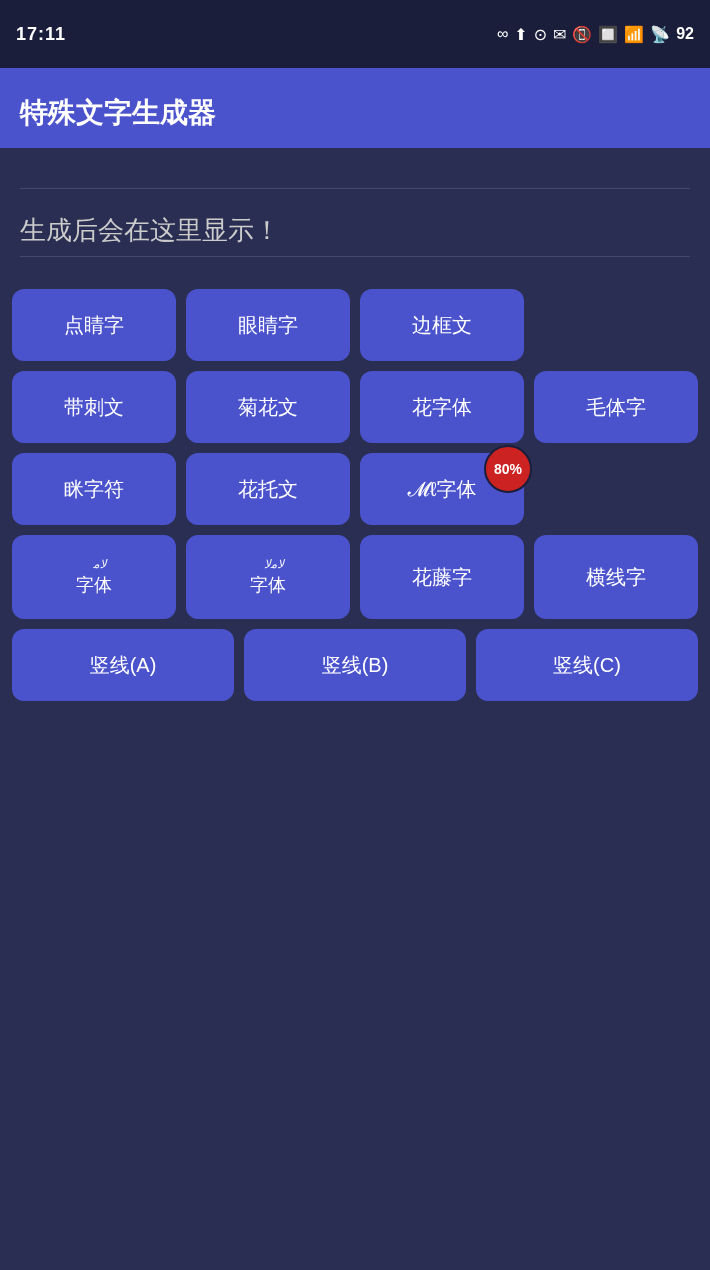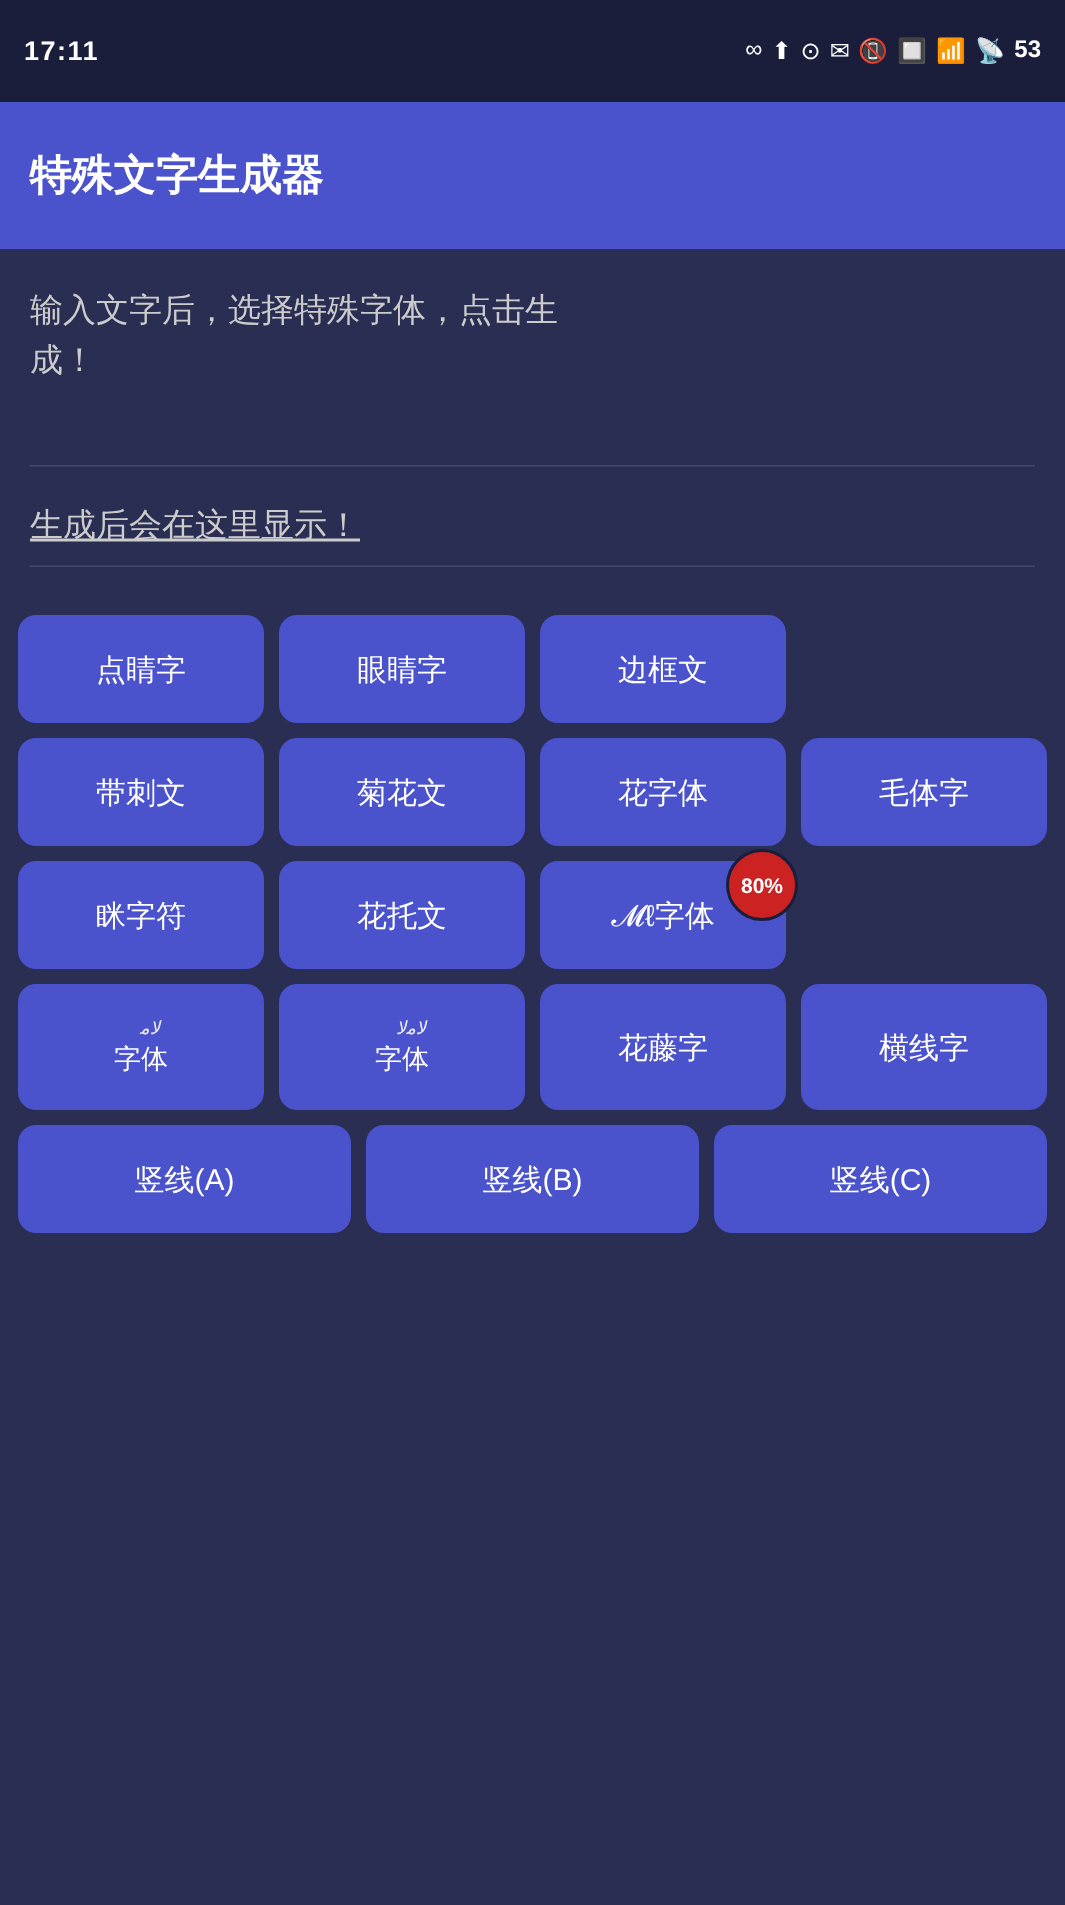--- a/index.html
+++ b/index.html
@@ -37,23 +37,23 @@
     }
     .battery-text {
       font-size: 16px;
       font-weight: 600;
     }
 
     
     .title-bar {
       background-color: #4a52cc;
       padding: 16px 20px;
-      height: 98px;
-      display: flex;
-      align-items: center;
+      height: 80px;
+      display: flex;
+      align-items: flex-end;
     }
     .title-bar h1 {
       font-size: 28px;
       font-weight: bold;
       color: #ffffff;
     }
 
     
     .main-content {
       background-color: #2a2e52;
@@ -85,24 +85,23 @@
       margin: 16px 0;
     }
 
     
     .output-section {
       padding: 0 20px 16px 20px;
     }
 
     .output-text {
       color: #cccccc;
-      font-size: 22px;
+      font-size: 26px;
       min-height: 50px;
       padding: 8px 0;
-      text-decoration: underline;
     }
 
     .divider2 {
       height: 1px;
       background-color: #444870;
       margin-bottom: 16px;
     }
 
     
     .buttons-grid {
@@ -198,33 +197,31 @@
   <div class="status-left">17:11</div>
   <div class="status-right">
     <span>∞</span>
     <span>⬆</span>
     <span>⊙</span>
     <span>✉</span>
     <span>📵</span>
     <span>🔲</span>
     <span>📶</span>
     <span>📡</span>
-    <span class="battery-text">53</span>
+    <span class="battery-text">92</span>
   </div>
 </div>
 
 <div class="title-bar">
   <h1>特殊文字生成器</h1>
 </div>
 
 <div class="main-content">
 
   <div class="input-section">
-    <textarea class="input-textarea" rows="3" style="">输入文字后，选择特殊字体，点击生
-成！</textarea>
     <div class="divider"></div>
   </div>
 
   <div class="output-section">
     <div class="output-text">生成后会在这里显示！</div>
     <div class="divider2"></div>
   </div>
 
   <div class="buttons-grid">
     <button class="font-btn">点睛字</button>

